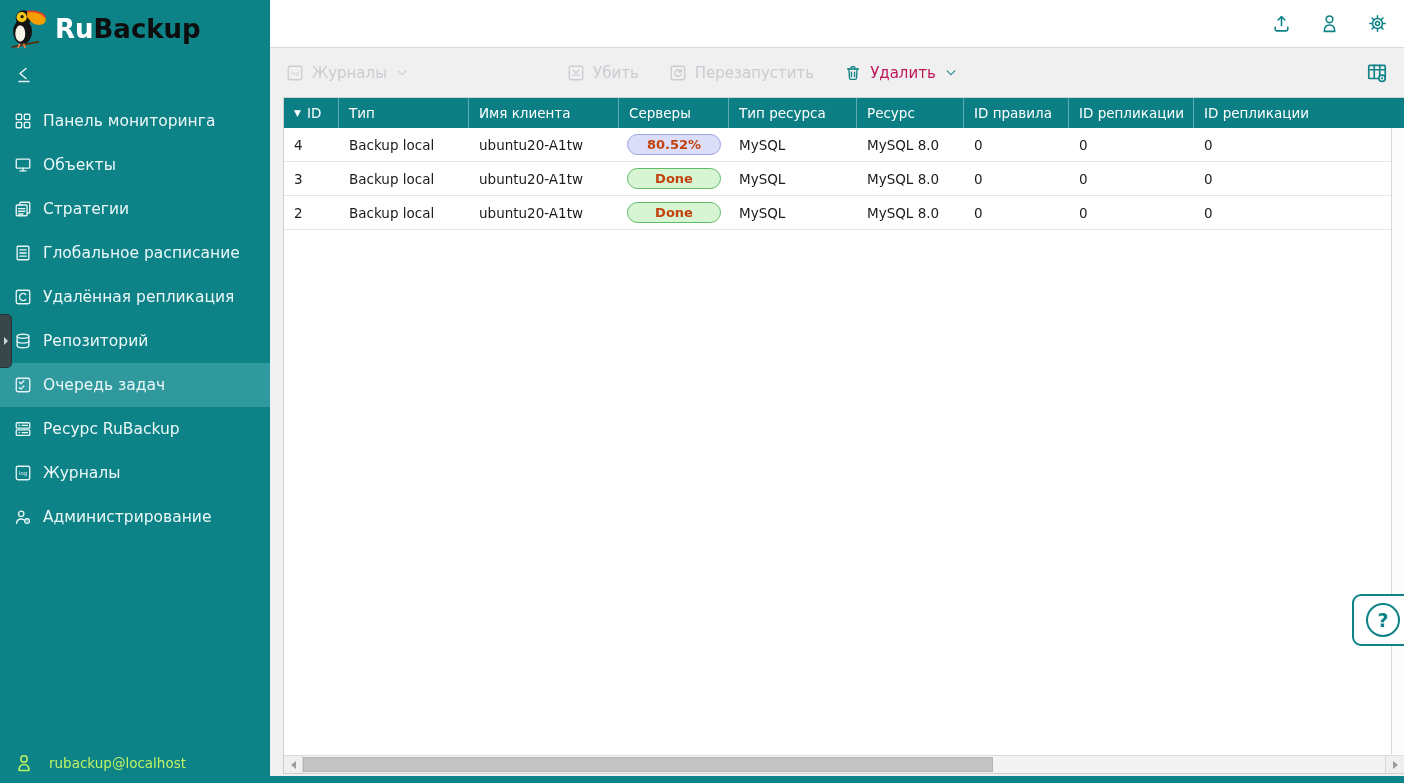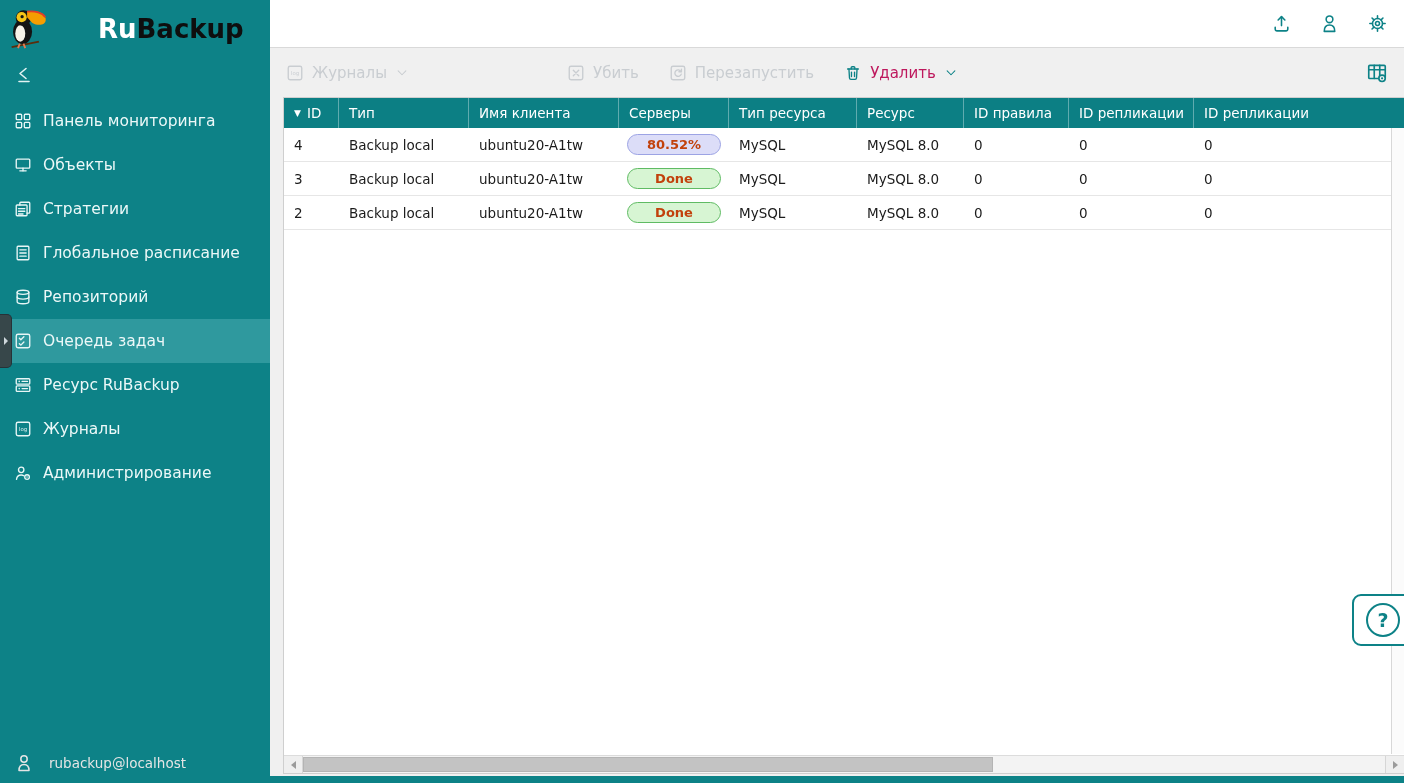--- a/index.html
+++ b/index.html
@@ -9,29 +9,29 @@
     font-family:"DejaVu Sans","Liberation Sans",sans-serif;
     --sidebar-bg:#0D8287;--sidebar-selected:#2F999E;--header-bg:#0C7F84;
     --accent:#0D8287;--disabled:#C9CDD1;
     --pill-progress-bg:#DCDDF8;--pill-progress-border:#9CA3E4;
     --pill-done-bg:#D7F5D3;--pill-done-border:#5FBB63;
   }
   .icon svg{display:block;}
   
   .sidebar{position:absolute;left:0;top:0;bottom:0;width:270px;background:var(--sidebar-bg);color:#ecf8f8;z-index:5;}
   .logo-row{display:flex;align-items:center;gap:7px;padding:5px 8px 0 8px;height:48px;cursor:pointer;}
-  .brand{font-size:26px;font-weight:700;line-height:1;margin-left:43px;}
+  .brand{font-size:26px;font-weight:700;line-height:1;}
   .brand-ru{color:#ffffff;}
   .brand-backup{color:#0e0e0e;}
   .collapse-btn{margin:12px 0 0 14px;width:20px;height:20px;color:#e2f3f3;cursor:pointer;}
   .menu{margin-top:14px;}
   .menu-item{display:flex;align-items:center;gap:11px;height:44px;padding:0 14px;font-size:15.5px;cursor:pointer;white-space:nowrap;}
   .menu-item.selected{background:var(--sidebar-selected);}
   .menu-item .icon{color:#e8f6f6;flex:0 0 auto;}
-  .user-row{position:absolute;bottom:10px;left:14px;display:flex;align-items:center;gap:15px;font-size:13.5px;color:#e5e5e5;}
+  .user-row{position:absolute;bottom:10px;left:14px;display:flex;align-items:center;gap:15px;font-size:13.5px;color:#bef264;}
   .handle{position:absolute;left:0;top:314px;width:11px;height:52px;background:#37474a;border:1px solid #263238;border-left:none;border-radius:0 5px 5px 0;z-index:6;display:flex;align-items:center;justify-content:center;cursor:pointer;}
   .handle-arrow{width:0;height:0;border-left:4px solid #cfd8dc;border-top:4px solid transparent;border-bottom:4px solid transparent;}
   
   .topbar{position:absolute;left:270px;top:0;right:0;height:48px;background:#ffffff;border-bottom:1px solid #d9d9d9;display:flex;align-items:center;justify-content:flex-end;gap:27px;padding-right:16px;box-sizing:border-box;}
   .topbar .tb-icon{color:var(--accent);cursor:pointer;}
   
   .content{position:absolute;left:270px;top:49px;right:0;bottom:0;background:#f0f0f0;}
   .toolbar{position:absolute;left:0;top:0;right:0;height:48px;display:flex;align-items:center;gap:30px;padding:0 16px;box-sizing:border-box;}
   .tbtn{display:flex;align-items:center;gap:8px;font-size:15px;color:#be185d;cursor:pointer;white-space:nowrap;}
   .tbtn .icon{color:var(--accent);}
@@ -129,20 +129,29 @@
         </div>
         <div class="menu-item" data-name="sidebar-item-global-schedule">
           <span class="icon" data-name="doc-lines-icon">
             <svg width="18" height="18" viewBox="0 0 20 20" fill="none" stroke="currentColor" stroke-width="1.5" stroke-linecap="round" stroke-linejoin="round">
               <rect x="3.5" y="2.5" width="13" height="15" rx="1"></rect>
               <path d="M6.5 6.5h7M6.5 10h7M6.5 13.5h7"></path>
             </svg>
           </span>
           <span class="label" data-name="sidebar-item-label">Глобальное расписание</span>
         </div>
+        <div class="menu-item" data-name="sidebar-item-remote-replication">
+          <span class="icon" data-name="replication-icon">
+            <svg width="18" height="18" viewBox="0 0 20 20" fill="none" stroke="currentColor" stroke-width="1.5" stroke-linecap="round" stroke-linejoin="round">
+              <rect x="2.5" y="2.5" width="15" height="15" rx="2"></rect>
+              <path d="M13 7.2a4 4 0 1 0 0 5.6"></path>
+            </svg>
+          </span>
+          <span class="label" data-name="sidebar-item-label">Удалённая репликация</span>
+        </div>
         <div class="menu-item" data-name="sidebar-item-repository">
           <span class="icon" data-name="repository-icon">
             <svg width="18" height="18" viewBox="0 0 20 20" fill="none" stroke="currentColor" stroke-width="1.5" stroke-linecap="round" stroke-linejoin="round">
               <ellipse cx="10" cy="4.8" rx="6.5" ry="2.3"></ellipse>
               <path d="M3.5 4.8v10.4c0 1.3 2.9 2.3 6.5 2.3s6.5-1 6.5-2.3V4.8"></path>
               <path d="M3.5 10c0 1.3 2.9 2.3 6.5 2.3s6.5-1 6.5-2.3"></path>
             </svg>
           </span>
           <span class="label" data-name="sidebar-item-label">Репозиторий</span>
         </div>

